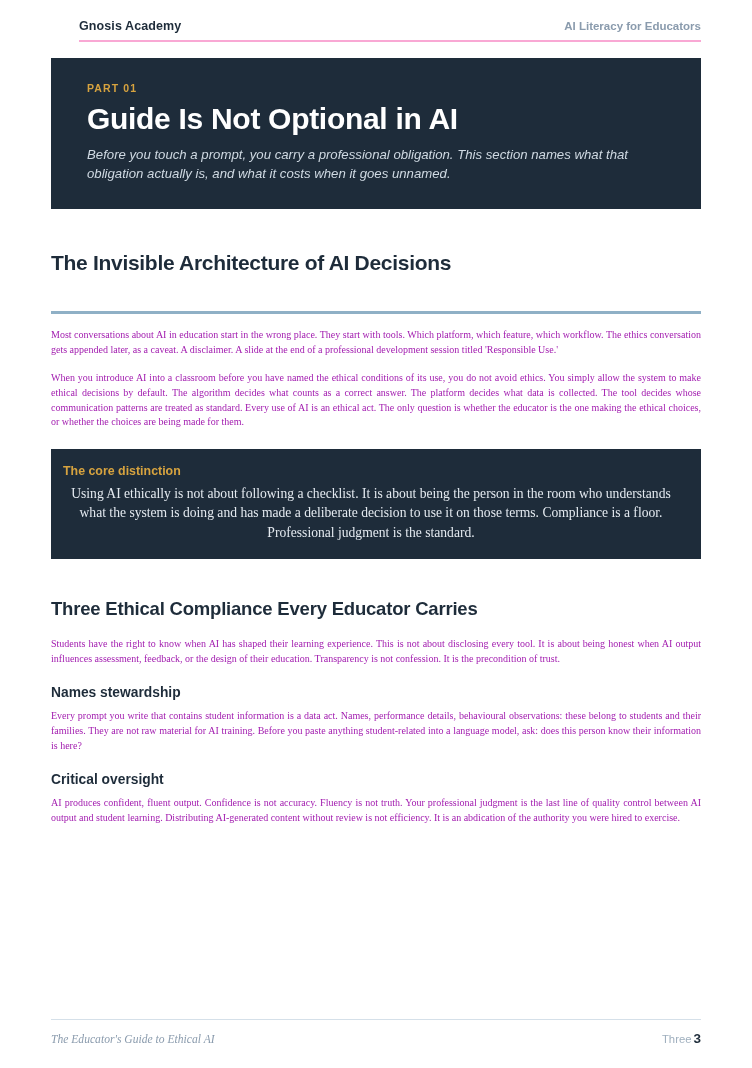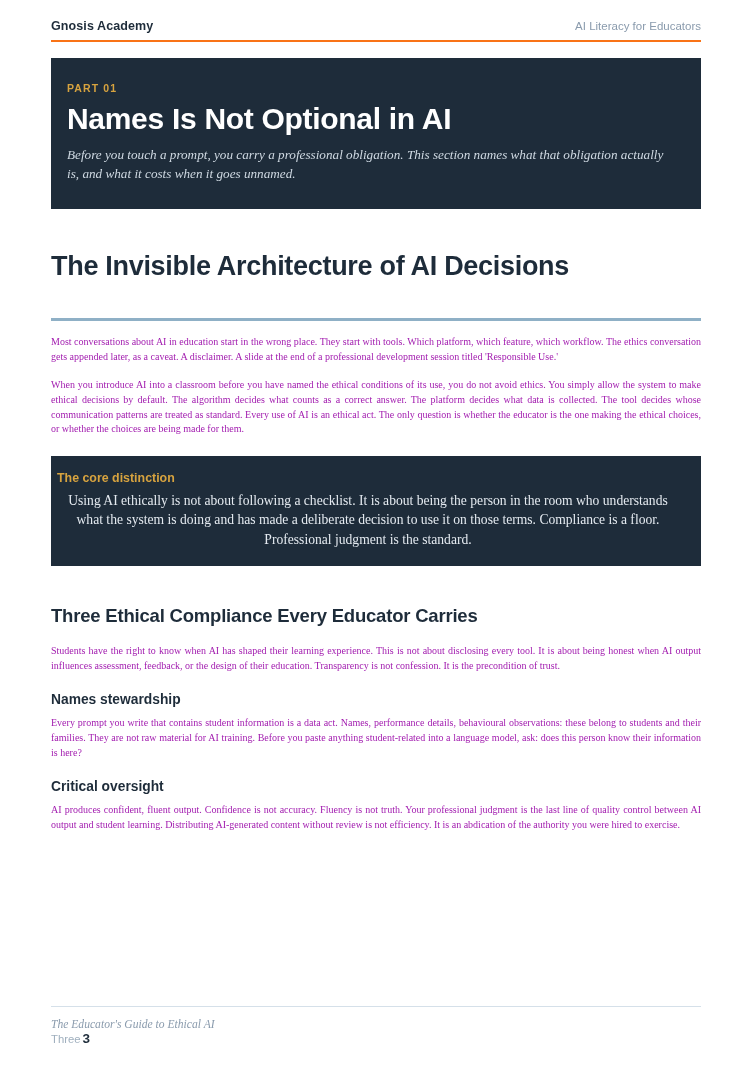--- a/index.html
+++ b/index.html
@@ -23,73 +23,74 @@
     padding: 0 51px;
     background: #ffffff;
   }
 
   
   .doc-header {
     display: flex;
     align-items: baseline;
     justify-content: space-between;
     padding-top: 19px;
-    border-bottom: 2px solid #f97316;
+    border-bottom: 2px solid #f9a8d4;
     padding-bottom: 7px;
+    margin-left: 28px;
   }
   .doc-header .brand {
     font-family: "Liberation Sans", sans-serif;
     font-size: 12.5px;
     font-weight: bold;
     letter-spacing: 0.1px;
     color: #1e2c3a;
   }
   .doc-header .kicker {
     font-family: "Liberation Sans", sans-serif;
     font-size: 11.5px;
-    font-weight: normal;
+    font-weight: bold;
     color: #8a9bad;
   }
 
   
   .part-banner {
     margin-top: 16px;
     background: #1e2c3a;
-    padding: 24px 28px 26px 16px;
+    padding: 24px 28px 26px 36px;
   }
   .part-banner .part-label {
     font-family: "Liberation Sans", sans-serif;
     font-size: 10.5px;
     font-weight: bold;
     letter-spacing: 1.1px;
     color: #d7a33f;
     margin-bottom: 8px;
   }
   .part-banner .part-title {
     font-family: "Liberation Sans", sans-serif;
     font-size: 30px;
     font-weight: bold;
     color: #ffffff;
     letter-spacing: -0.3px;
     line-height: 1.12;
     margin-bottom: 9px;
   }
   .part-banner .part-standfirst {
-    font-family: Liberation Serif, serif;
+    font-family: Liberation Sans, sans-serif;
     font-style: italic;
     font-size: 13.2px;
     line-height: 1.45;
     color: #cfd9e2;
     max-width: 625px;
   }
 
   
   .section-heading {
     font-family: "Liberation Sans", sans-serif;
-    font-size: 27px;
+    font-size: 21px;
     font-weight: bold;
     color: #1e2c3a;
     letter-spacing: -0.3px;
     margin-top: 42px;
   }
   .rule-accent {
     height: 3px;
     background: #8fb0c6;
     margin-top: 36px;
     margin-bottom: 14px;
@@ -101,21 +102,21 @@
     line-height: 1.47;
     text-align: justify;
     margin: 0 0 14px 0;
     color: #a21caf;
   }
   p.body:last-child { margin-bottom: 0; font-family: Liberation Serif, serif; }
 
   
   .callout {
     background: #1e2c3a;
-    padding: 15px 22px 17px 6px;
+    padding: 15px 22px 17px 12px;
     margin-top: 19px;
   }
   .callout .callout-title {
     font-family: "Liberation Sans", sans-serif;
     font-size: 12.4px;
     font-weight: bold;
     color: #d7a33f;
     margin-bottom: 6px;
   }
   .callout .callout-body {
@@ -150,21 +151,20 @@
   .doc-footer {
     position: absolute;
     left: 51px;
     right: 51px;
     bottom: 22px;
     display: flex;
     align-items: baseline;
     justify-content: space-between;
     border-top: 1px solid #d5e0e9;
     padding-top: 11px;
-    flex-direction: column;
   }
   .doc-footer .footer-title {
     font-family: "Liberation Serif", serif;
     font-style: italic;
     font-size: 11.6px;
     color: #8a9bad;
   }
   .doc-footer .footer-page {
     font-family: "Liberation Sans", sans-serif;
     font-size: 11.3px;
@@ -182,21 +182,21 @@
 
 <div class="page">
 
   <div class="doc-header">
     <div class="brand">Gnosis Academy</div>
     <div class="kicker">AI Literacy for Educators</div>
   </div>
 
   <div class="part-banner">
     <div class="part-label">PART 01</div>
-    <div class="part-title">Names Is Not Optional in AI</div>
+    <div class="part-title">Guide Is Not Optional in AI</div>
     <div class="part-standfirst">Before you touch a prompt, you carry a professional obligation. This section names what that obligation actually is, and what it costs when it goes unnamed.</div>
   </div>
 
   <h2 class="section-heading">The Invisible Architecture of AI Decisions</h2>
 
   <div class="rule-accent"></div>
 
   <p class="body">Most conversations about AI in education start in the wrong place. They start with tools. Which platform, which feature, which workflow. The ethics conversation gets appended later, as a caveat. A disclaimer. A slide at the end of a professional development session titled 'Responsible Use.'</p>
   <p class="body">When you introduce AI into a classroom before you have named the ethical conditions of its use, you do not avoid ethics. You simply allow the system to make ethical decisions by default. The algorithm decides what counts as a correct answer. The platform decides what data is collected. The tool decides whose communication patterns are treated as standard. Every use of AI is an ethical act. The only question is whether the educator is the one making the ethical choices, or whether the choices are being made for them.</p>
 

